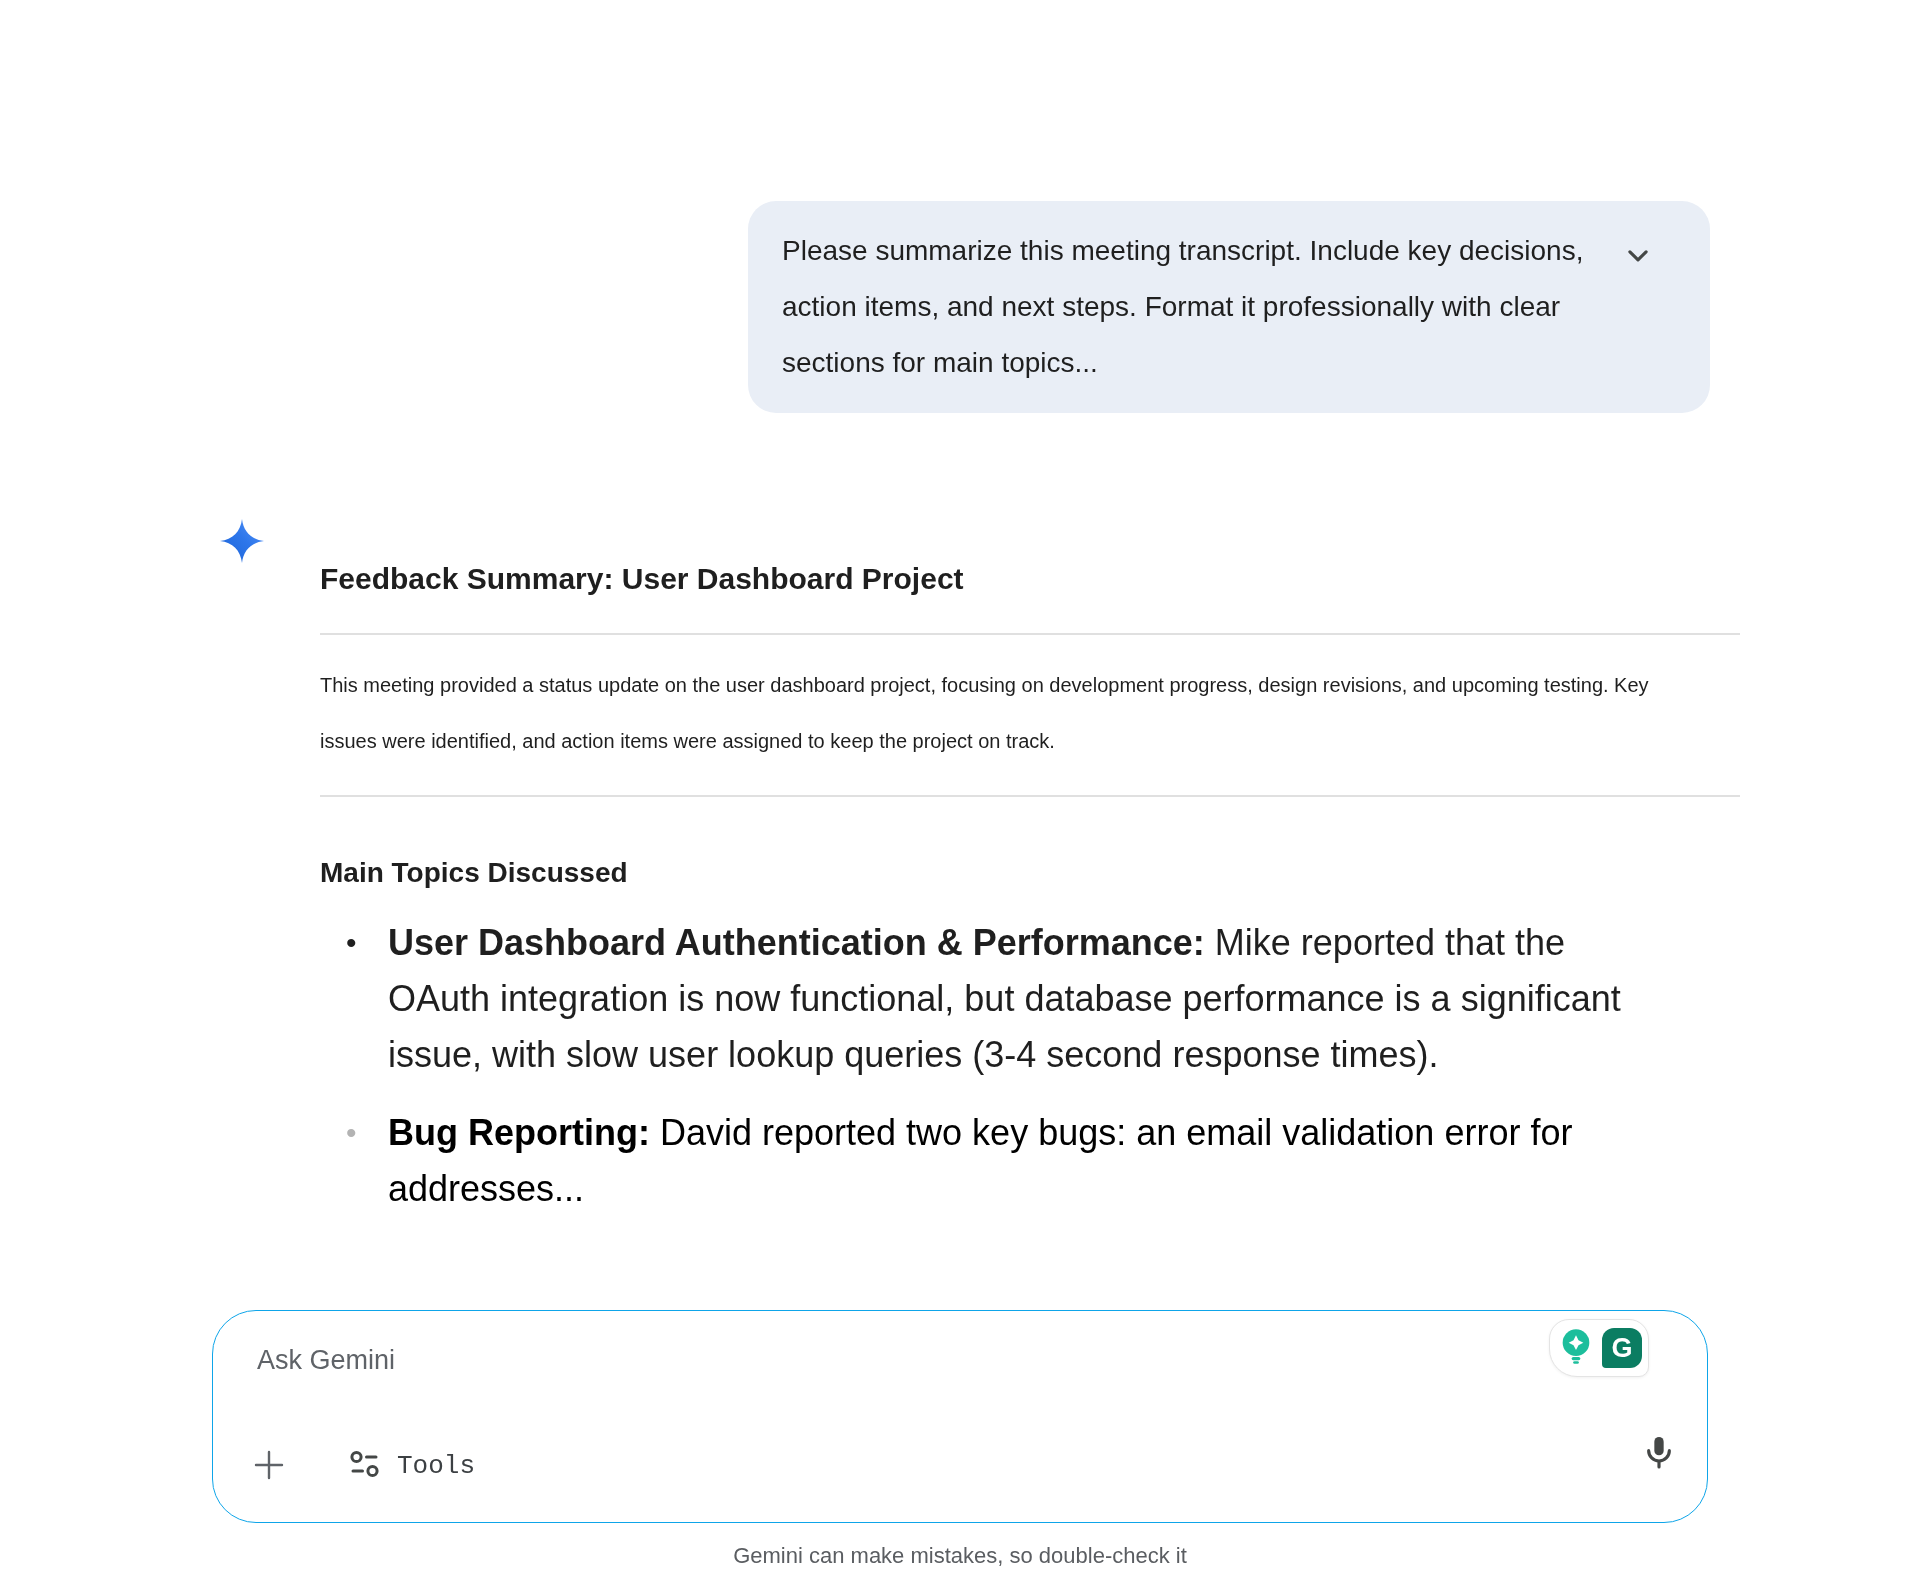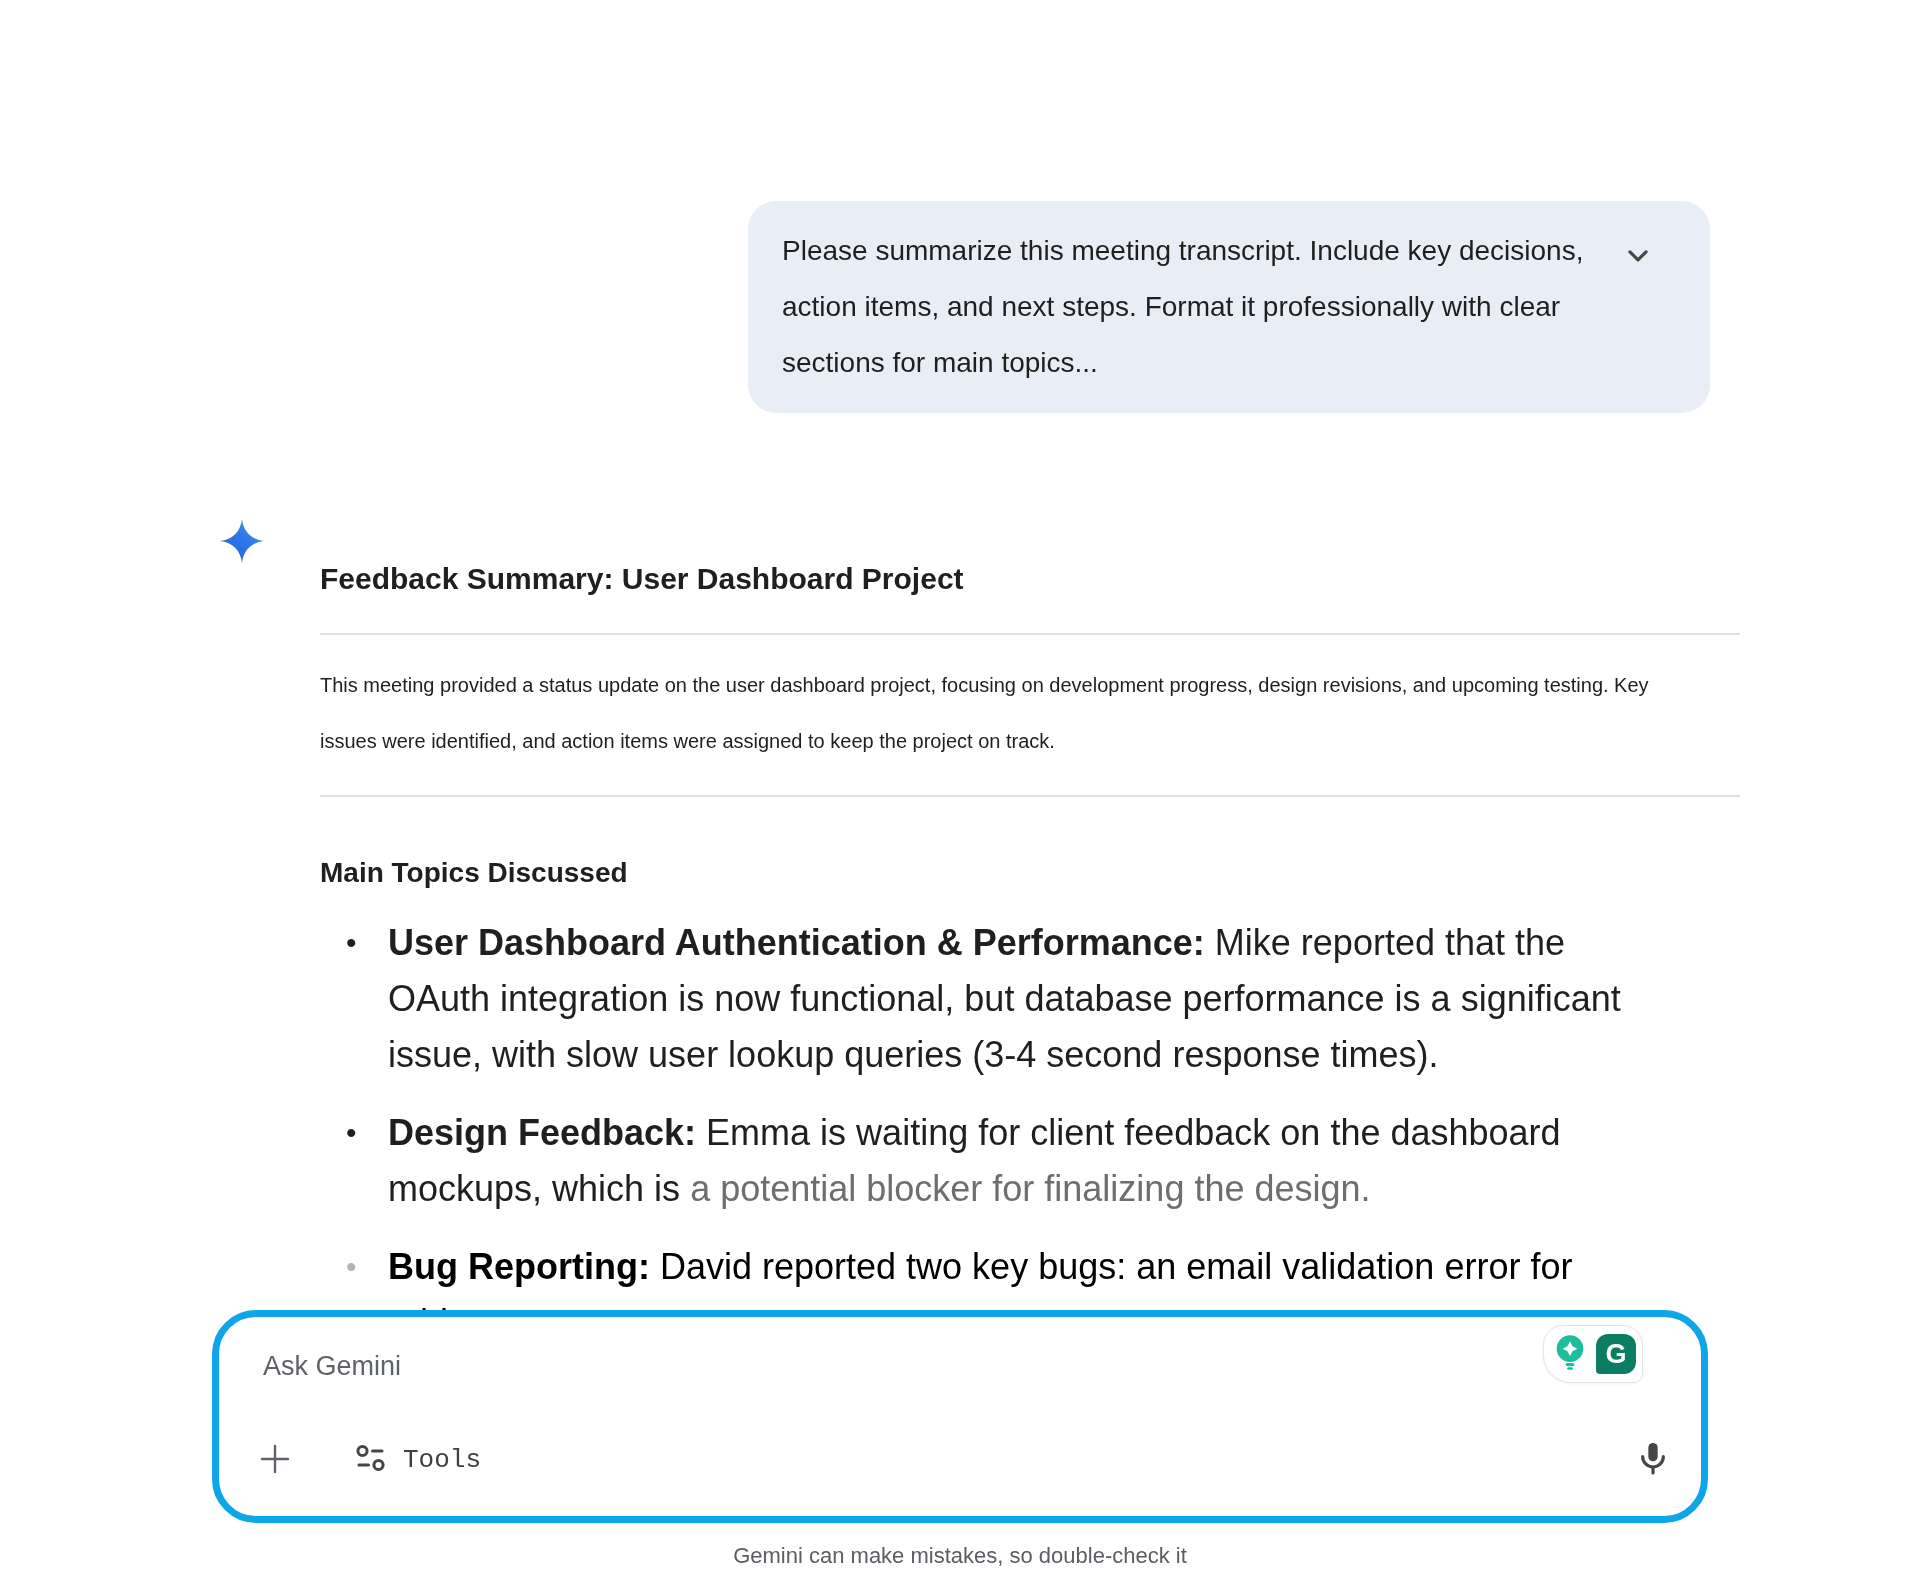--- a/index.html
+++ b/index.html
@@ -27,21 +27,21 @@
   ul.topics li { position:relative; padding-left:68px; max-width:1310px; font-size:36px; line-height:56px; }
   ul.topics li + li { margin-top:22px; }
   ul.topics li::before { content:"•"; position:absolute; left:26px; top:0; font-size:30px; color:#1f1f1f; }
   ul.topics li.faded-item::before { color:#b3b3b3; }
   .b { font-weight:bold; }
   .txt-fade-mid { color:#6e6e6e; }
   .faded-item { color:#000000; }
 
   
   .composer { position:absolute; top:1310px; left:50%; transform:translateX(-50%);
-              width:1496px; height:213px; background:#ffffff; border:7px solid #0ea5e9;
+              width:1496px; height:213px; background:#ffffff; border:1px solid #0ea5e9;
               border-radius:44px; z-index:5; }
   .placeholder { position:absolute; left:44px; top:34px; font-size:27px; color:#5f6368; }
   .left-actions { position:absolute; left:34px; bottom:34px; display:flex; align-items:center; }
   .icon-btn { border:none; background:transparent; cursor:pointer; display:flex;
               align-items:center; justify-content:center; padding:0; }
   .plus-btn { width:44px; height:44px; }
   .tools-btn { margin-left:56px; display:flex; align-items:center; gap:14px;font-family:Liberation Mono, monospace; }
   .tools-label { font-size:26px; color:#3c4043; }
   .mic-btn { position:absolute; right:26px; top:120px; width:44px; height:44px; }
 
@@ -95,25 +95,20 @@
     <p class="summary">This meeting provided a status update on the user dashboard project, focusing on development progress, design revisions, and upcoming testing. Key issues were identified, and action items were assigned to keep the project on track.</p>
     <hr class="divider divider2">
 
     <div class="section-heading">Main Topics Discussed</div>
 
     <ul class="topics">
       <li>
         <span class="b">User Dashboard Authentication &amp; Performance:</span>
         <span>Mike reported that the OAuth integration is now functional, but database performance is a significant issue, with slow user lookup queries (3-4 second response times).</span>
       </li>
-      <li>
-        <span class="b">Design Feedback:</span>
-        <span>Emma is waiting for client feedback on the dashboard mockups, which is</span>
-        <span class="txt-fade-mid">a potential blocker for finalizing the design.</span>
-      </li>
       <li class="faded-item">
         <span class="b">Bug Reporting:</span>
         <span>David reported two key bugs: an email validation error for addresses...</span>
       </li>
     </ul>
   </div>
 </div>
 
 <div class="composer">
   <div class="placeholder">Ask Gemini</div>

